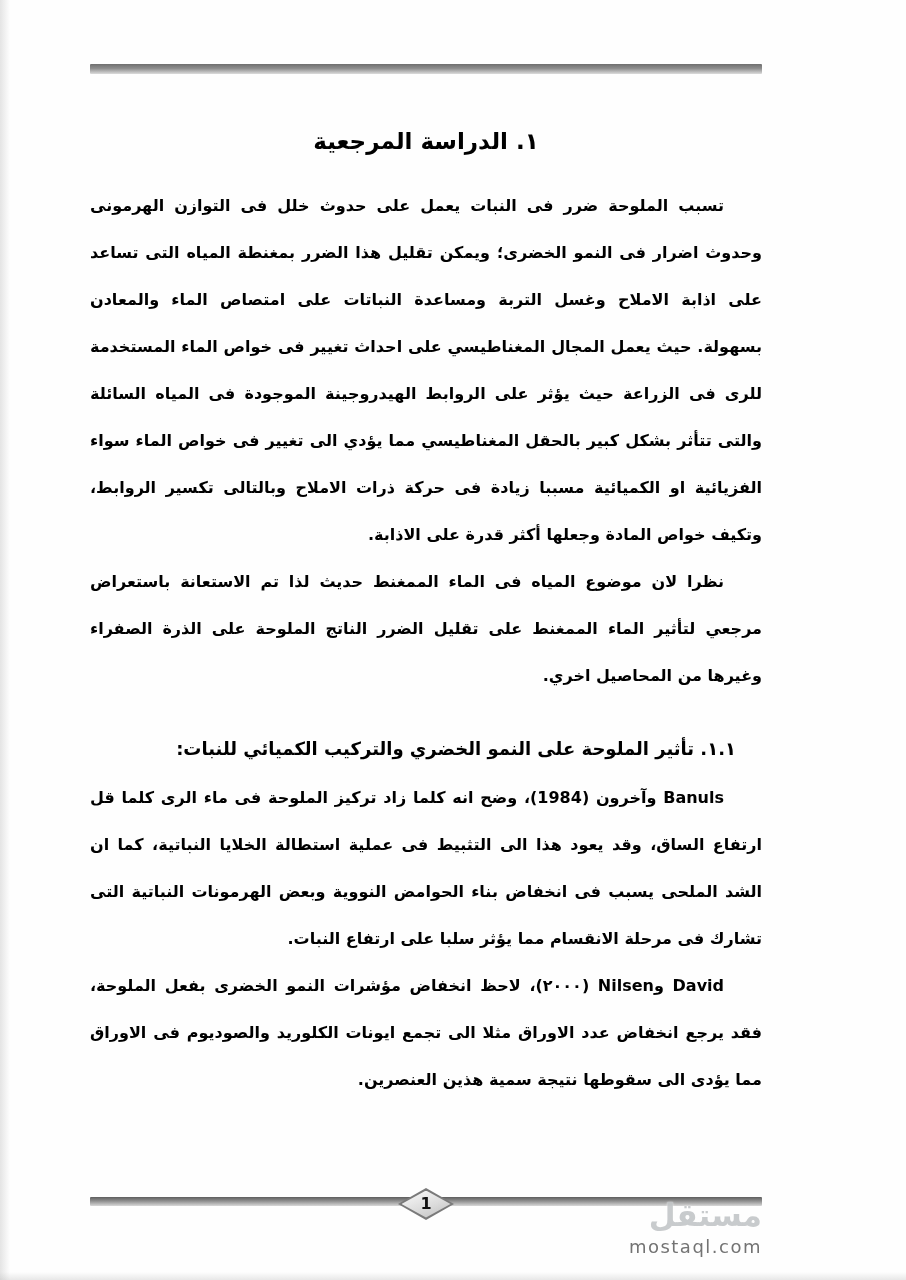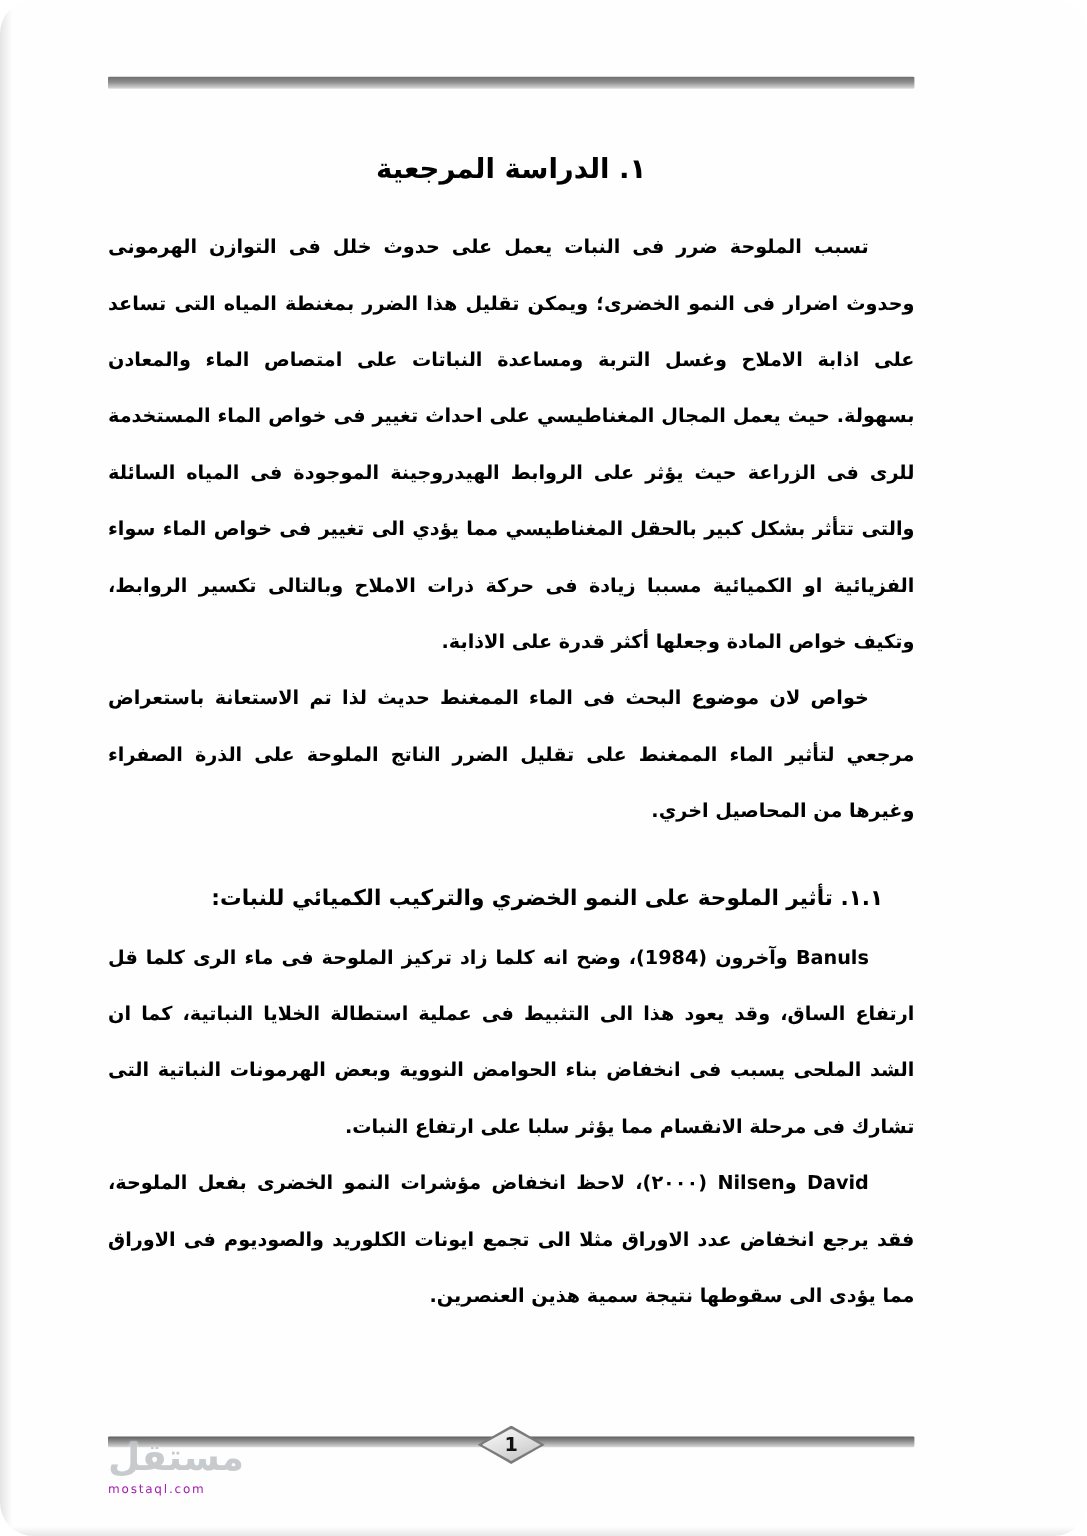--- a/index.html
+++ b/index.html
@@ -5,21 +5,20 @@
   * { box-sizing: border-box; }
   html, body { margin: 0; padding: 0; background: #ffffff; }
   .page {
     position: relative;
     width: 906px;
     height: 1280px;
     background: #fefefe;
     font-family: "DejaVu Sans", sans-serif;
     color: #000;
     overflow: hidden;
-    border-radius: 28px;
   }
   
   .edge-left {
     position: absolute; left: 0; top: 0; width: 10px; height: 100%;
     background: linear-gradient(to right, rgba(180,180,180,0.35), rgba(180,180,180,0));
     pointer-events: none;
   }
   .edge-bottom {
     position: absolute; left: 0; bottom: 0; width: 100%; height: 8px;
     background: linear-gradient(to top, rgba(180,180,180,0.3), rgba(180,180,180,0));
@@ -89,57 +88,57 @@
   .pnum {
     font-size: 16px;
     font-weight: bold;
     color: #111;
     line-height: 1;
   }
 
   .watermark {
     position: absolute;
     left: 90px; width: 672px; top: 1196px;
-    text-align: left;
+    text-align: right;
     z-index: 3;
     pointer-events: none;
   }
   .wm-logo {
     font-size: 31px;
     font-weight: bold;
     color: #c3c6c8;
     opacity: 0.9;
     line-height: 38px;
     direction: rtl;
     text-shadow: 0 0 2px rgba(255,255,255,0.8);
   }
   .wm-url {
-    font-size: 10px;
-    color: #a21caf;
+    font-size: 18px;
+    color: #737373;
     letter-spacing: 1.5px;
     direction: ltr;
     margin-top: 2px;
   }
 </style>
 </head>
 <body>
 
 <div class="page">
 
   <div class="edge-left"></div>
   <div class="edge-bottom"></div>
 
   <div class="top-rule"></div>
 
   <div class="content">
     <h1 class="doc-title">١. الدراسة المرجعية</h1>
 
     <p class="body-par">تسبب الملوحة ضرر فى النبات يعمل على حدوث خلل فى التوازن الهرمونى وحدوث اضرار فى النمو الخضرى؛ ويمكن تقليل هذا الضرر بمغنطة المياه التى تساعد على اذابة الاملاح وغسل التربة ومساعدة النباتات على امتصاص الماء والمعادن بسهولة. حيث يعمل المجال المغناطيسي على احداث تغيير فى خواص الماء المستخدمة للرى فى الزراعة حيث يؤثر على الروابط الهيدروجينة الموجودة فى المياه السائلة والتى تتأثر بشكل كبير بالحقل المغناطيسي مما يؤدي الى تغيير فى خواص الماء سواء الفزيائية او الكميائية مسببا زيادة فى حركة ذرات الاملاح وبالتالى تكسير الروابط، وتكيف خواص المادة وجعلها أكثر قدرة على الاذابة.</p>
 
-    <p class="body-par">خواص لان موضوع البحث فى الماء الممغنط حديث لذا تم الاستعانة باستعراض مرجعي لتأثير الماء الممغنط على تقليل الضرر الناتج الملوحة على الذرة الصفراء وغيرها من المحاصيل اخري.</p>
+    <p class="body-par">نظرا لان موضوع المياه فى الماء الممغنط حديث لذا تم الاستعانة باستعراض مرجعي لتأثير الماء الممغنط على تقليل الضرر الناتج الملوحة على الذرة الصفراء وغيرها من المحاصيل اخري.</p>
 
     <h2 class="section-heading">١.١. تأثير الملوحة على النمو الخضري والتركيب الكميائي للنبات:</h2>
 
     <p class="body-par">Banuls وآخرون (1984)، وضح انه كلما زاد تركيز الملوحة فى ماء الرى كلما قل ارتفاع الساق، وقد يعود هذا الى التثبيط فى عملية استطالة الخلايا النباتية، كما ان الشد الملحى يسبب فى انخفاض بناء الحوامض النووية وبعض الهرمونات النباتية التى تشارك فى مرحلة الانقسام مما يؤثر سلبا على ارتفاع النبات.</p>
 
     <p class="body-par">David وNilsen (٢٠٠٠)، لاحظ انخفاض مؤشرات النمو الخضرى بفعل الملوحة، فقد يرجع انخفاض عدد الاوراق مثلا الى تجمع ايونات الكلوريد والصوديوم فى الاوراق مما يؤدى الى سقوطها نتيجة سمية هذين العنصرين.</p>
   </div>
 
   <div class="footer">
     <div class="footer-rule"></div>

